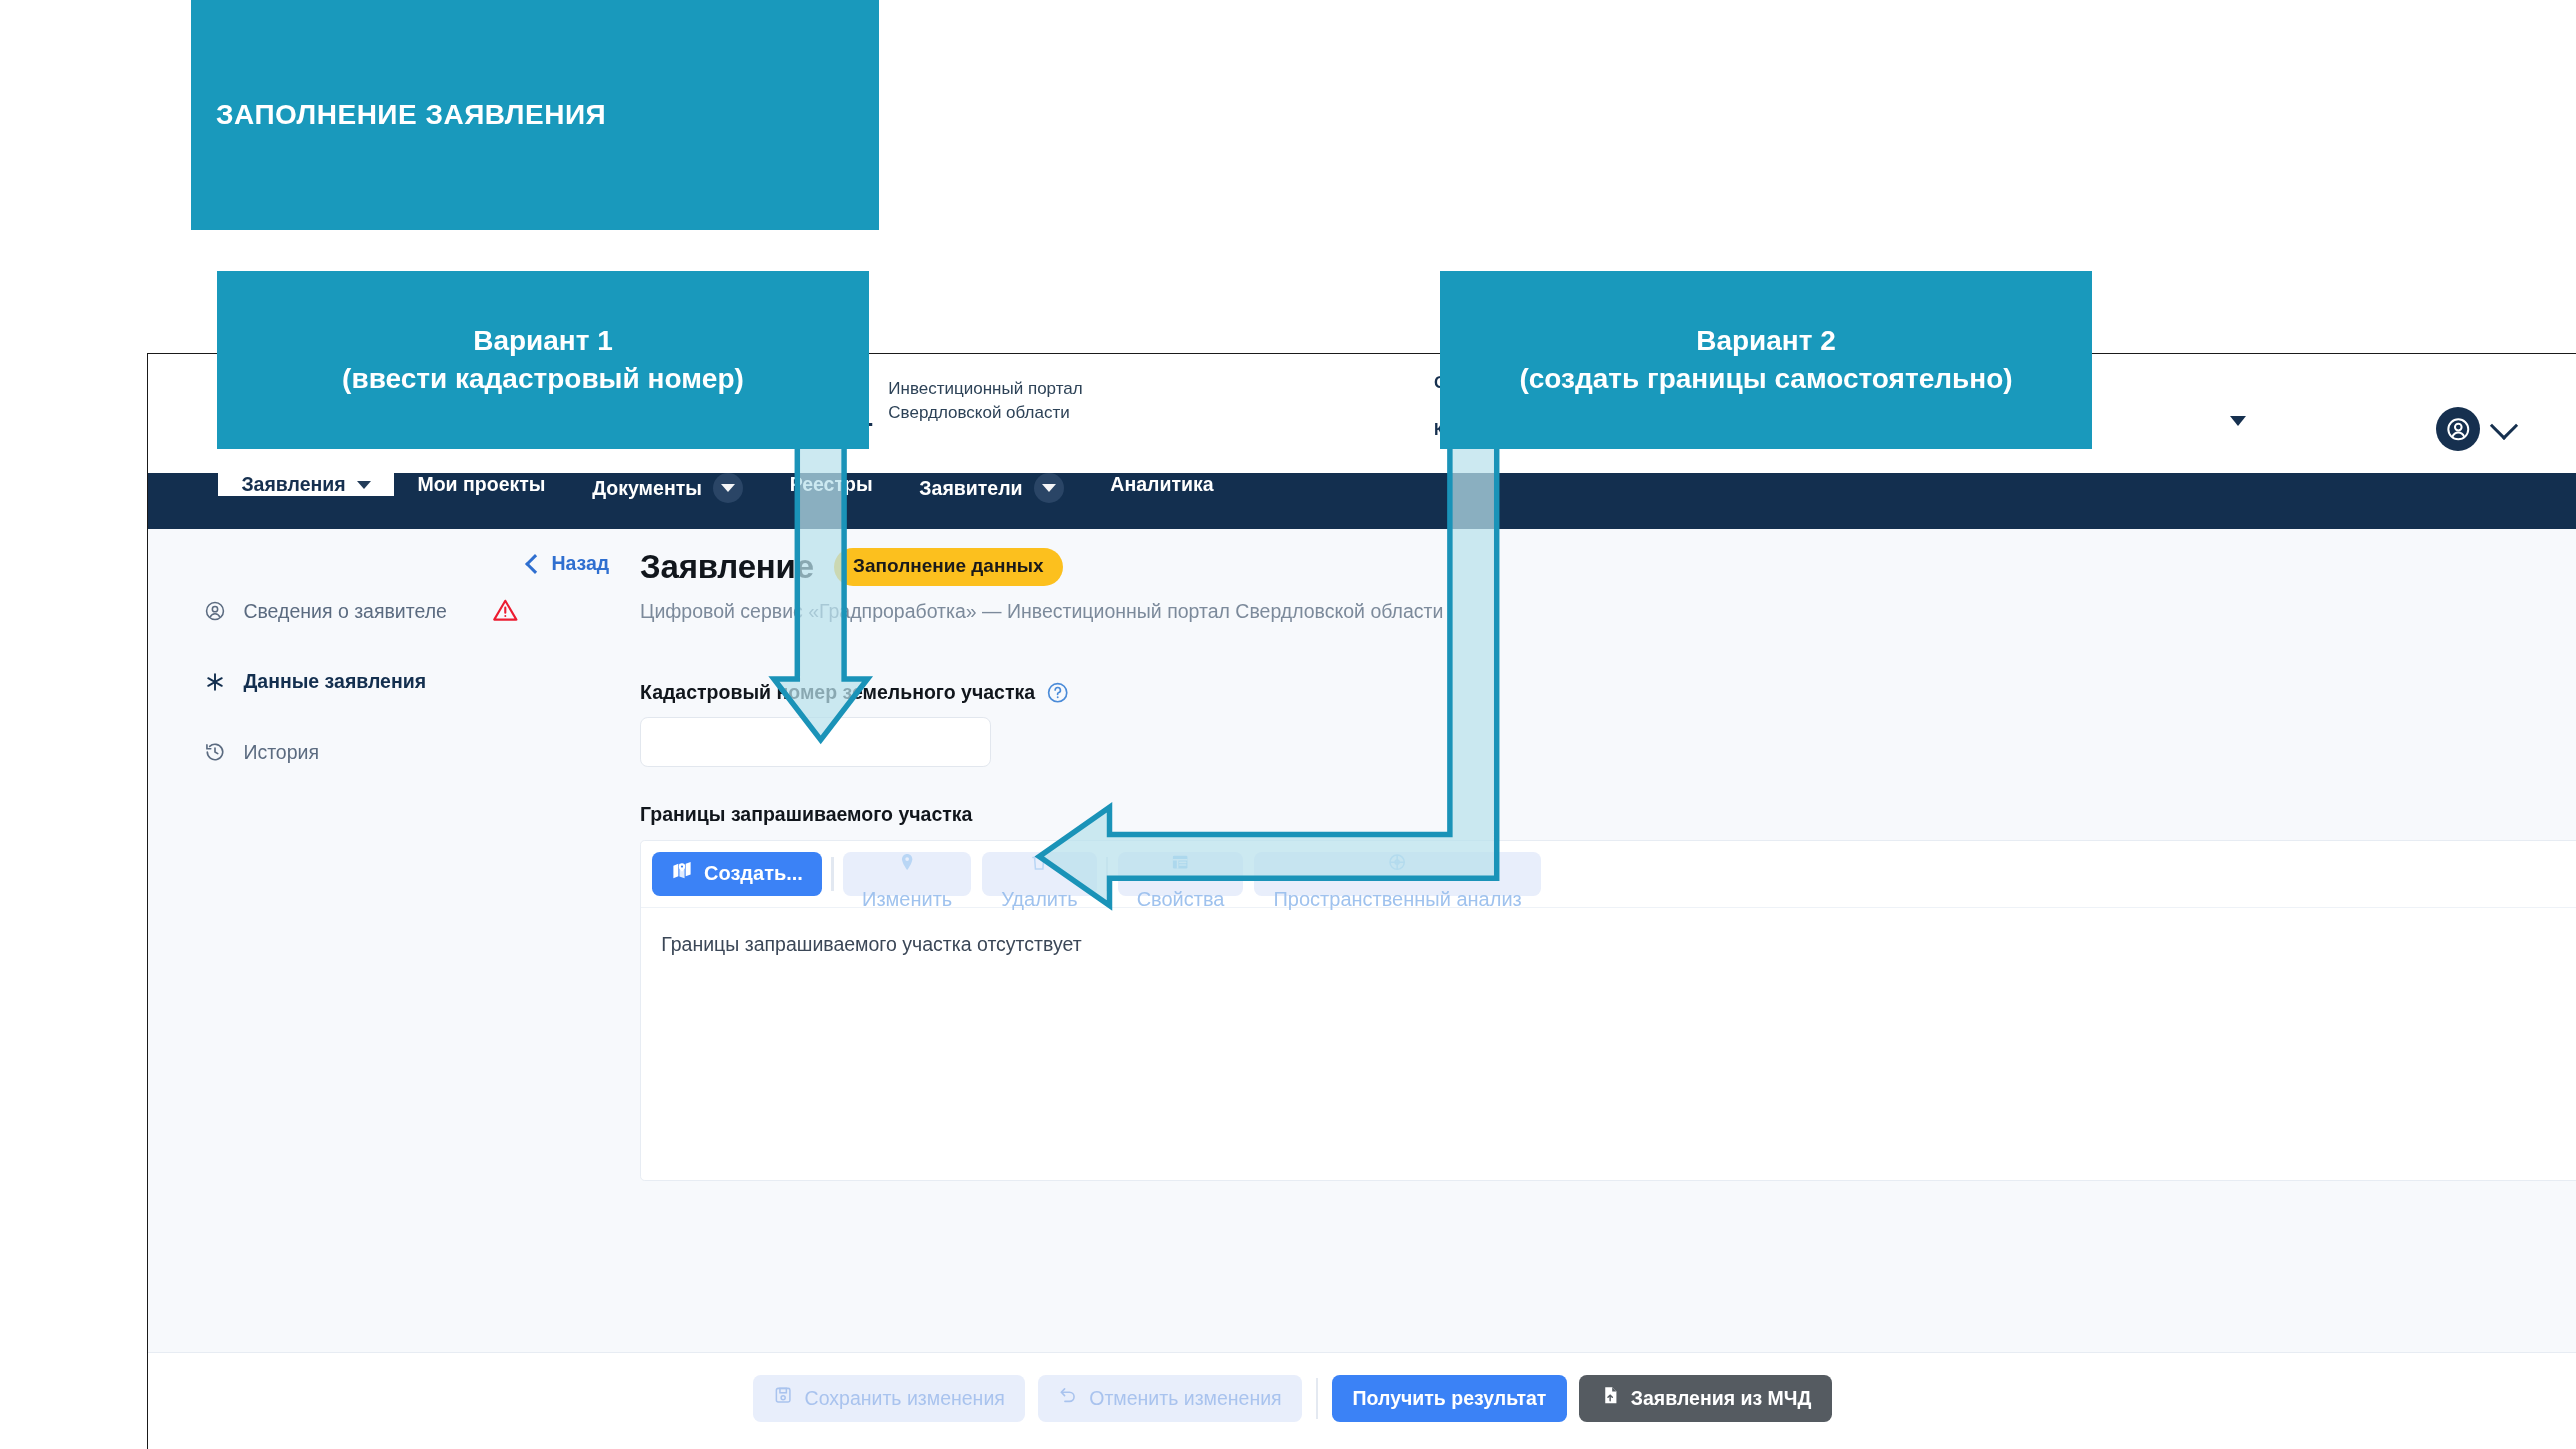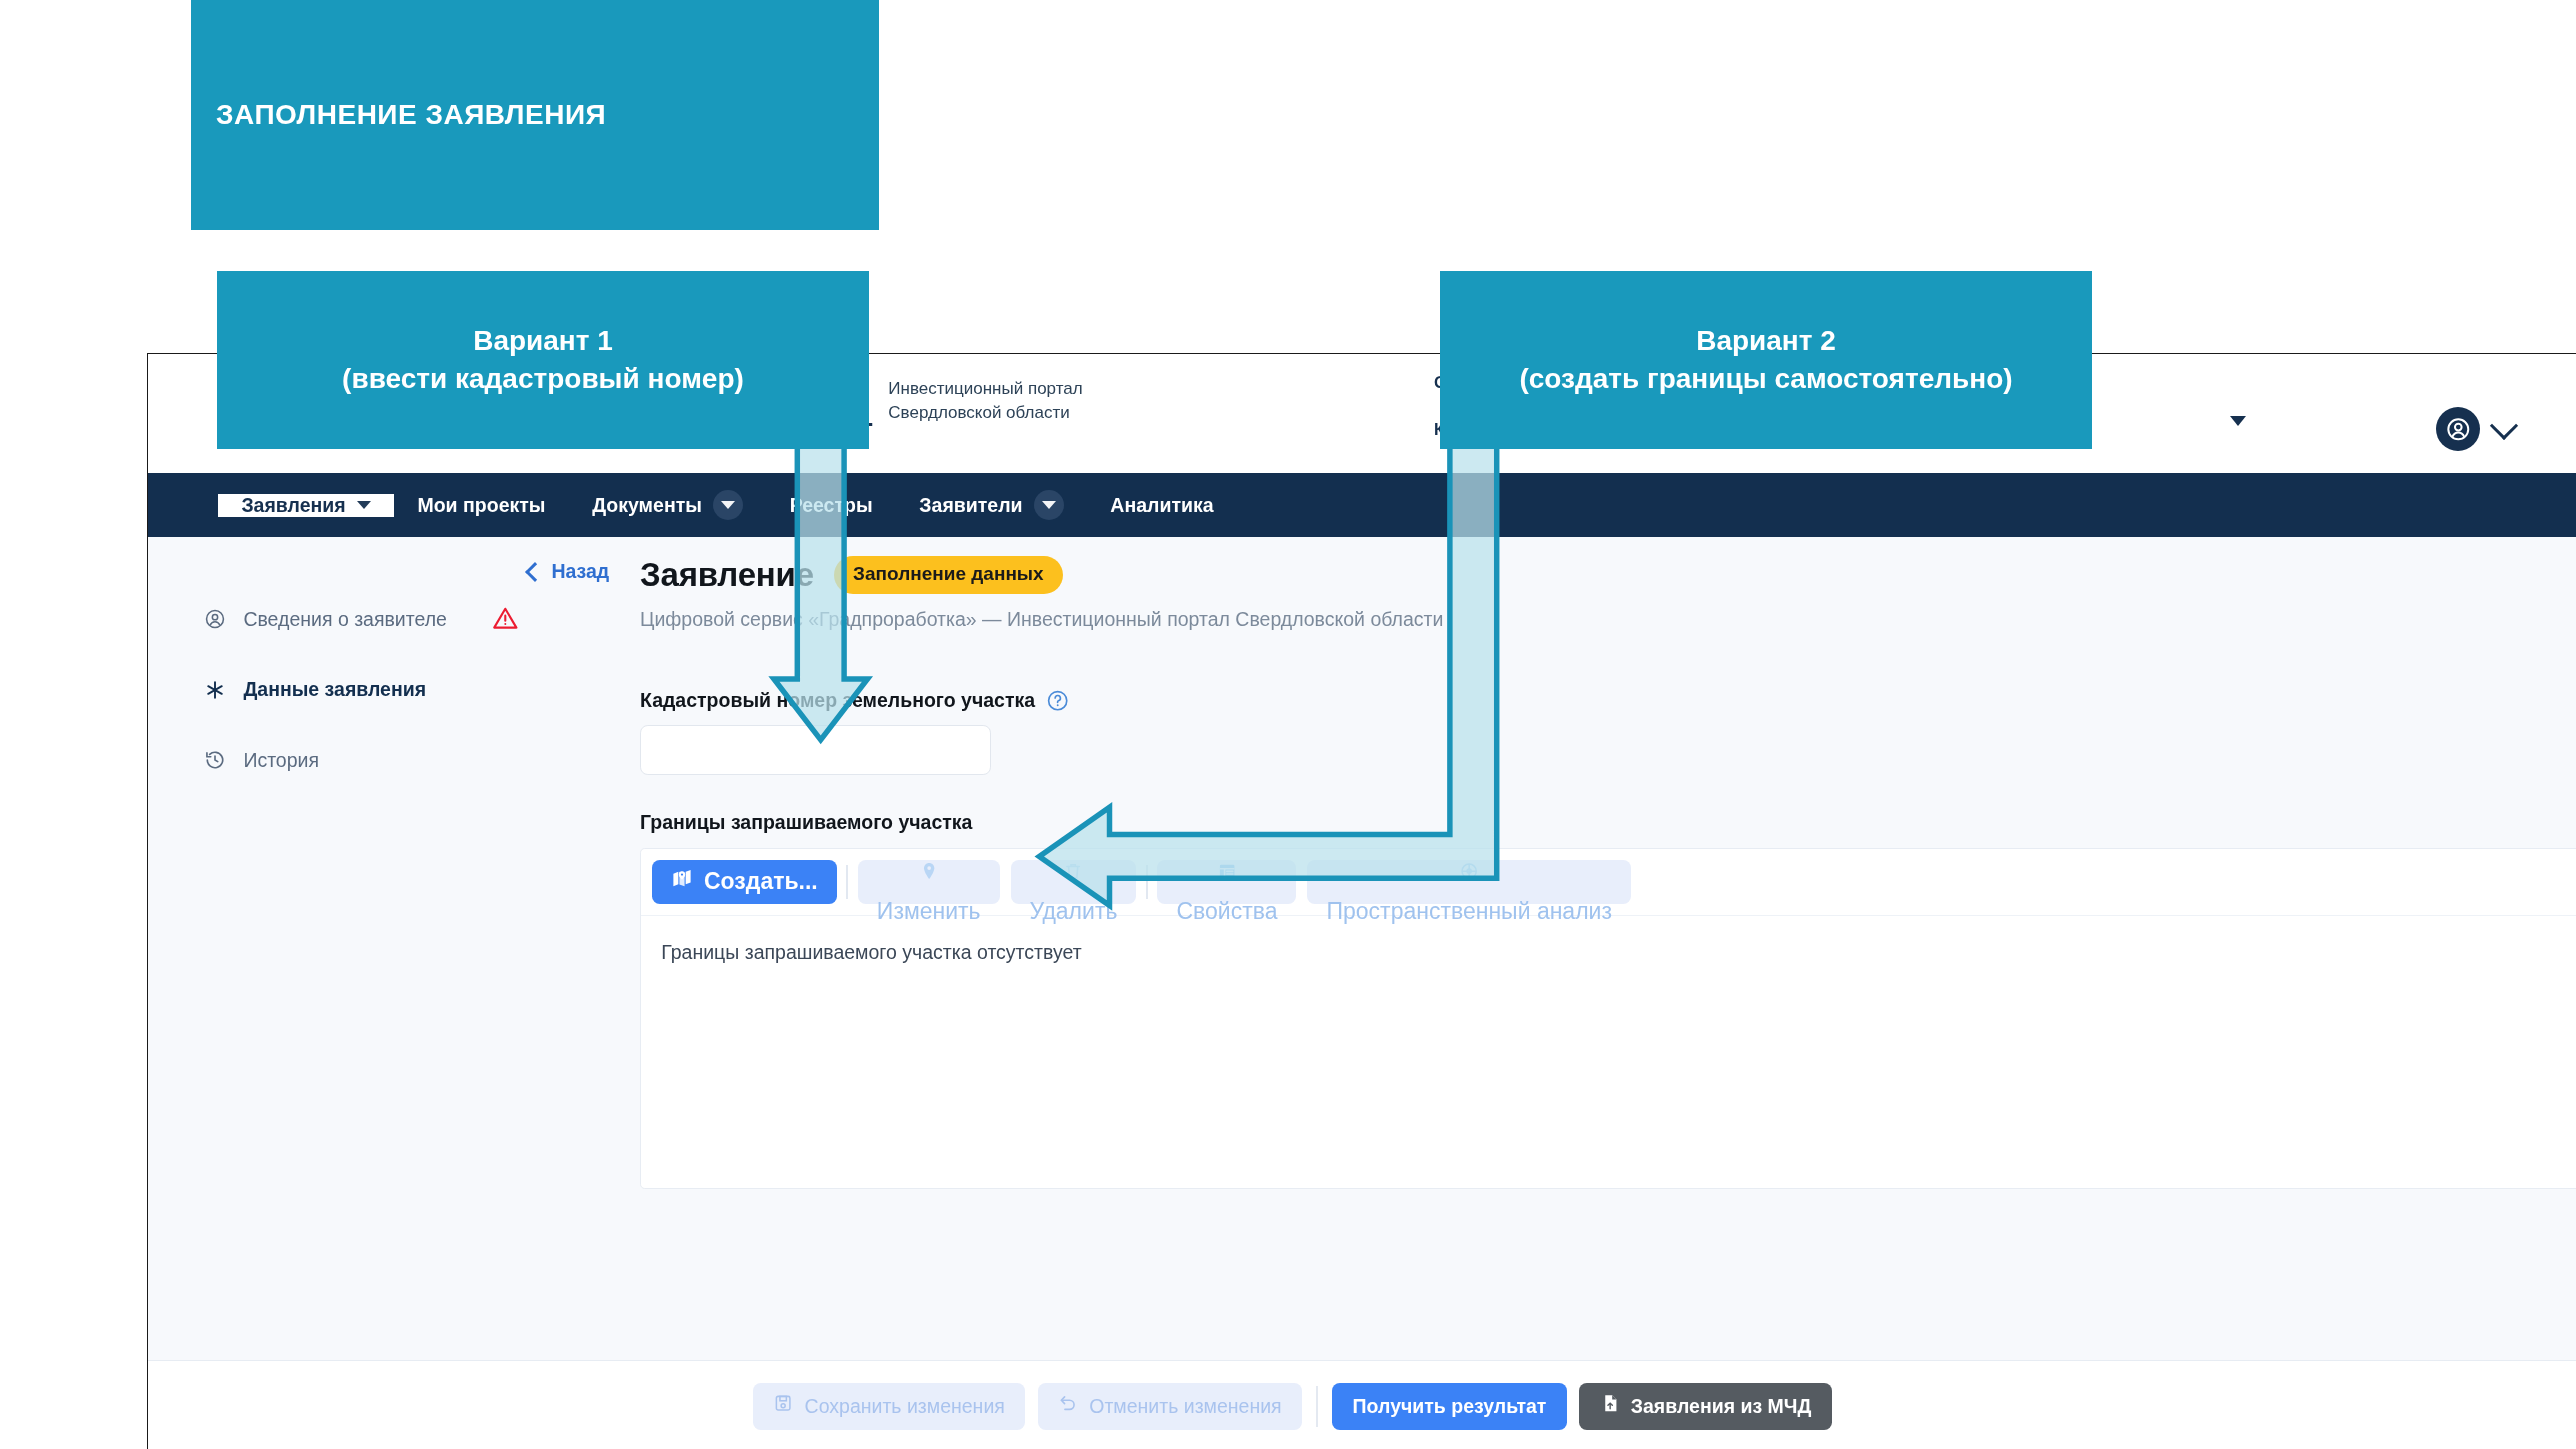--- a/index.html
+++ b/index.html
@@ -122,24 +122,24 @@
   }
   .chev-down {
     width: 17px; height: 17px;
     border-right: 3.9px solid #16304f;
     border-bottom: 3.9px solid #16304f;
     transform: rotate(45deg) translate(-2.3px,-2.3px);
   }
 
   
   .nav-bar {
-    height: 64px;
+    height: 56px;
     background: #132f4f;
     display: flex;
-    align-items: center;
+    align-items: flex-start;
     padding-left: 70px;
     box-sizing: border-box;
   }
   .nav-item {
     display: flex;
     align-items: center;
     gap: 11px;
     padding: 0 23.4px;
     color: #ffffff;
     font-size: 19.5px;
@@ -302,21 +302,21 @@
     padding: 11px 11px;
     border-bottom: 1.6px solid #eef2f7;
   }
   .tb-btn {
     display: flex;
     align-items: center;
     gap: 11px;
     height: 44px;
     padding: 0 19px;
     border-radius: 7.8px;
-    font-size: 23px;
+    font-size: 20px;
     white-space: nowrap;
     box-sizing: border-box;
   }
   .tb-btn.primary {
     background: #3b82f6;
     color: #ffffff;
     font-weight: 600;
   }
   .tb-btn.ghost {
     background: #e8eefb;

